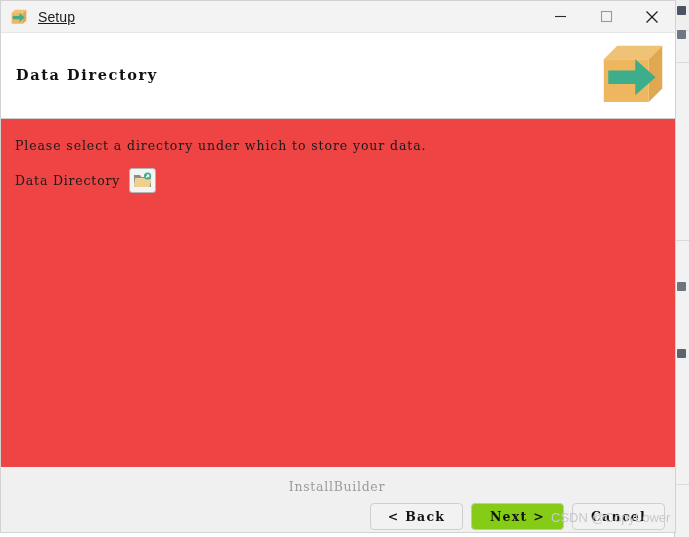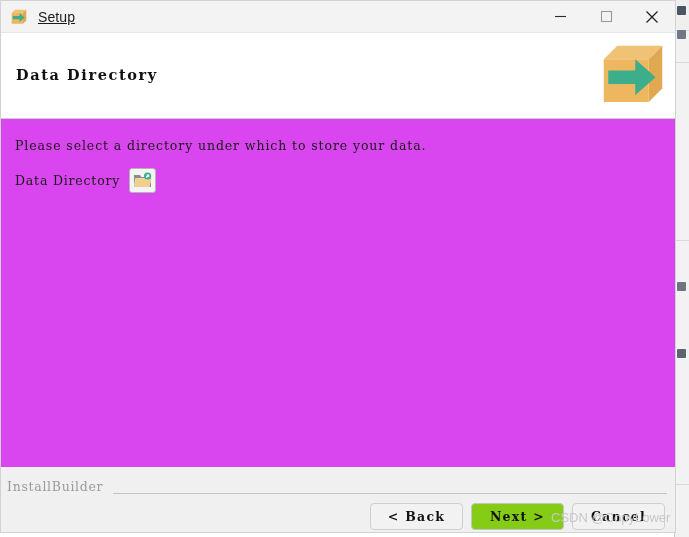--- a/index.html
+++ b/index.html
@@ -135,21 +135,21 @@
     right: 6px;
     top: 6px;
     width: 72px;
     height: 72px;
   }
 
   
   #content {
     position: relative;
     height: 348px;
-    background: #d946ef;
+    background: #ef4444;
   }
   #content .instruction {
     position: absolute;
     left: 14px;
     top: 19px;
     font-family: "DejaVu Serif", serif;
     font-size: 12.5px;
     letter-spacing: 0.9px;
     color: #1a1a1a;
     white-space: nowrap;
@@ -204,21 +204,22 @@
     position: relative;
     height: 97px;
     background: #f0f0f0;
   }
   #footer .brand-row {
     position: absolute;
     left: 6px;
     right: 8px;
     top: 12px;
     display: flex;
-    align-items: flex-end;
+    align-items: center;
+    flex-direction: column;
   }
   #footer .brand-text {
     font-family: "DejaVu Serif", serif;
     font-size: 12.5px;
     letter-spacing: 0.7px;
     color: #9b9b9b;
     white-space: nowrap;
   }
   #footer .brand-rule {
     margin-left: 10px;

